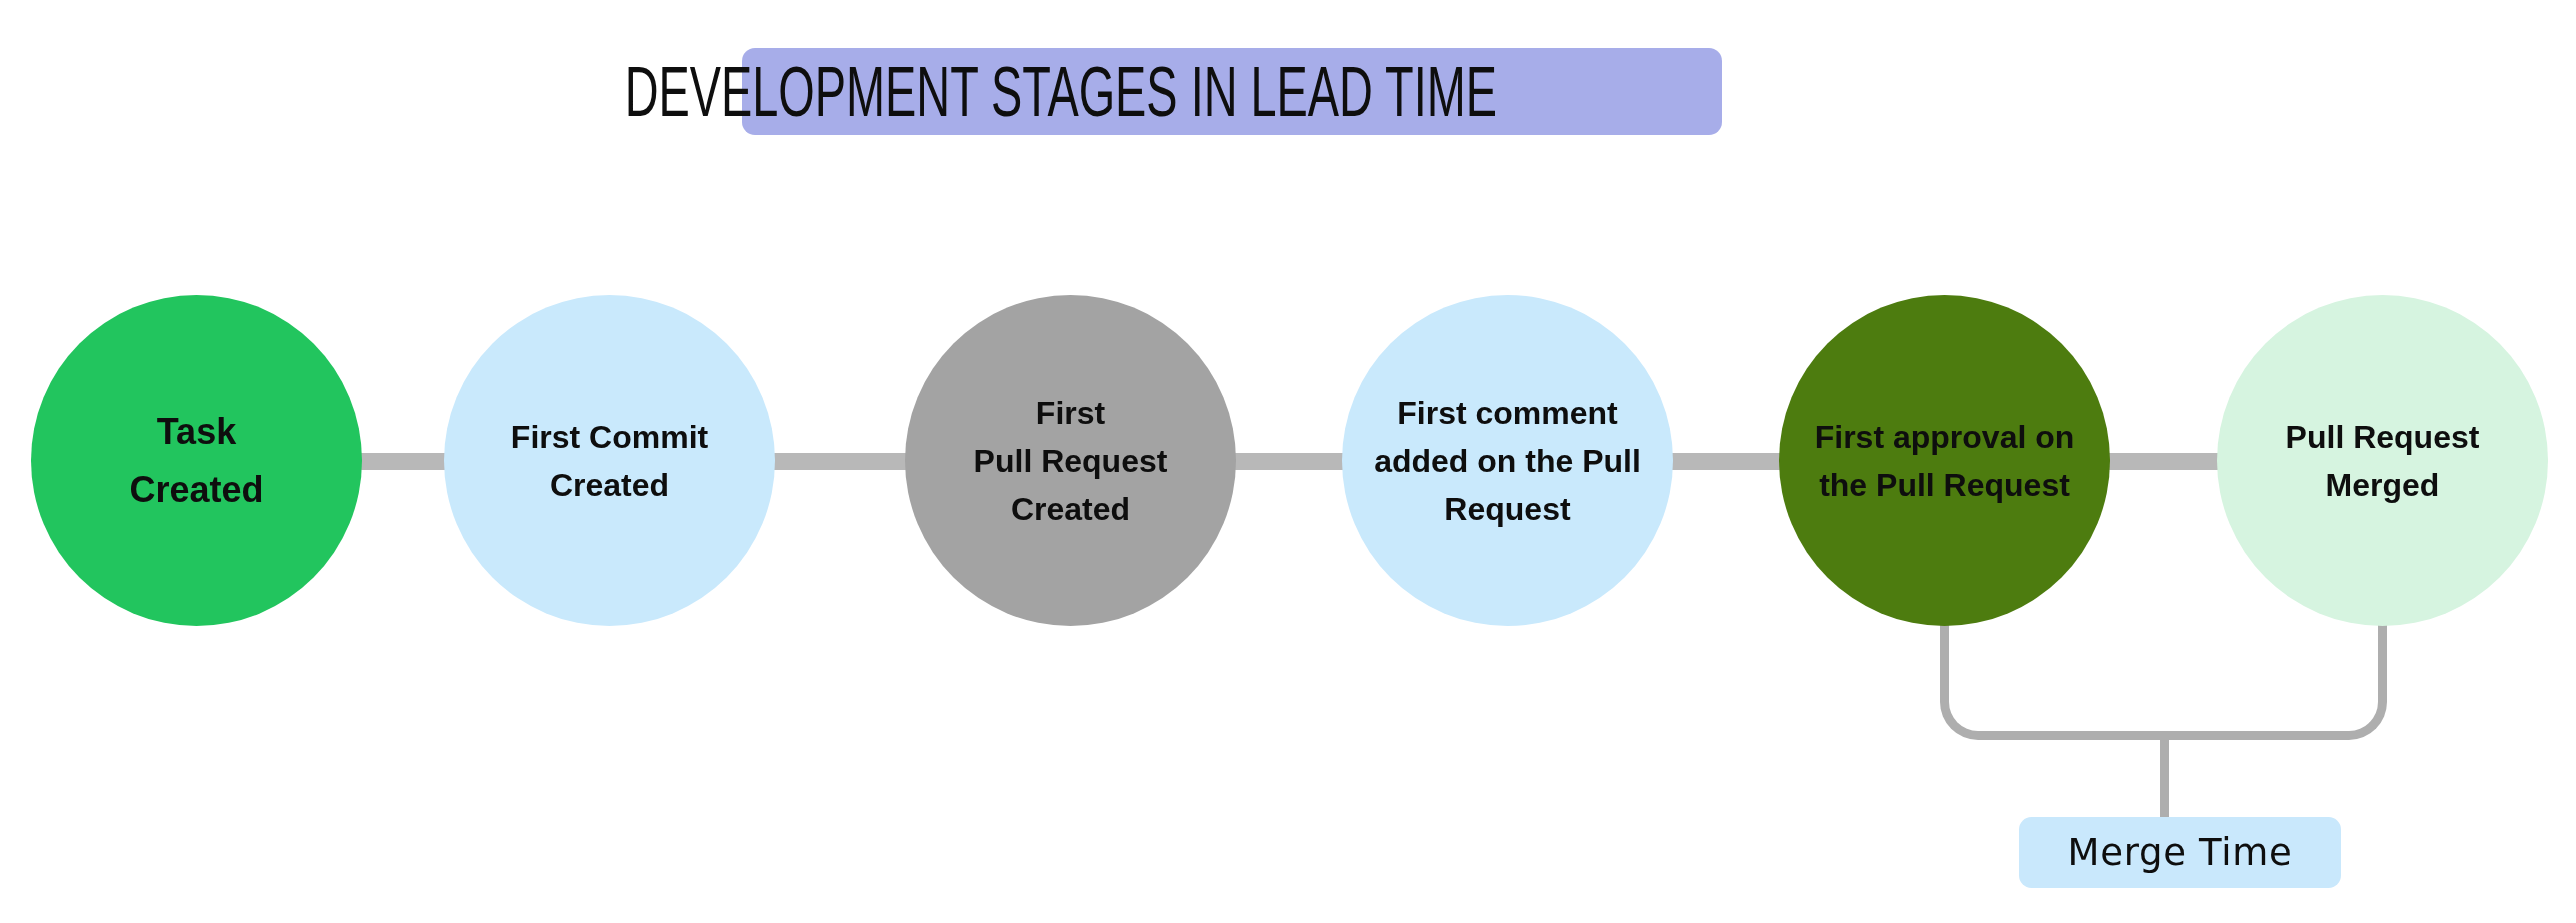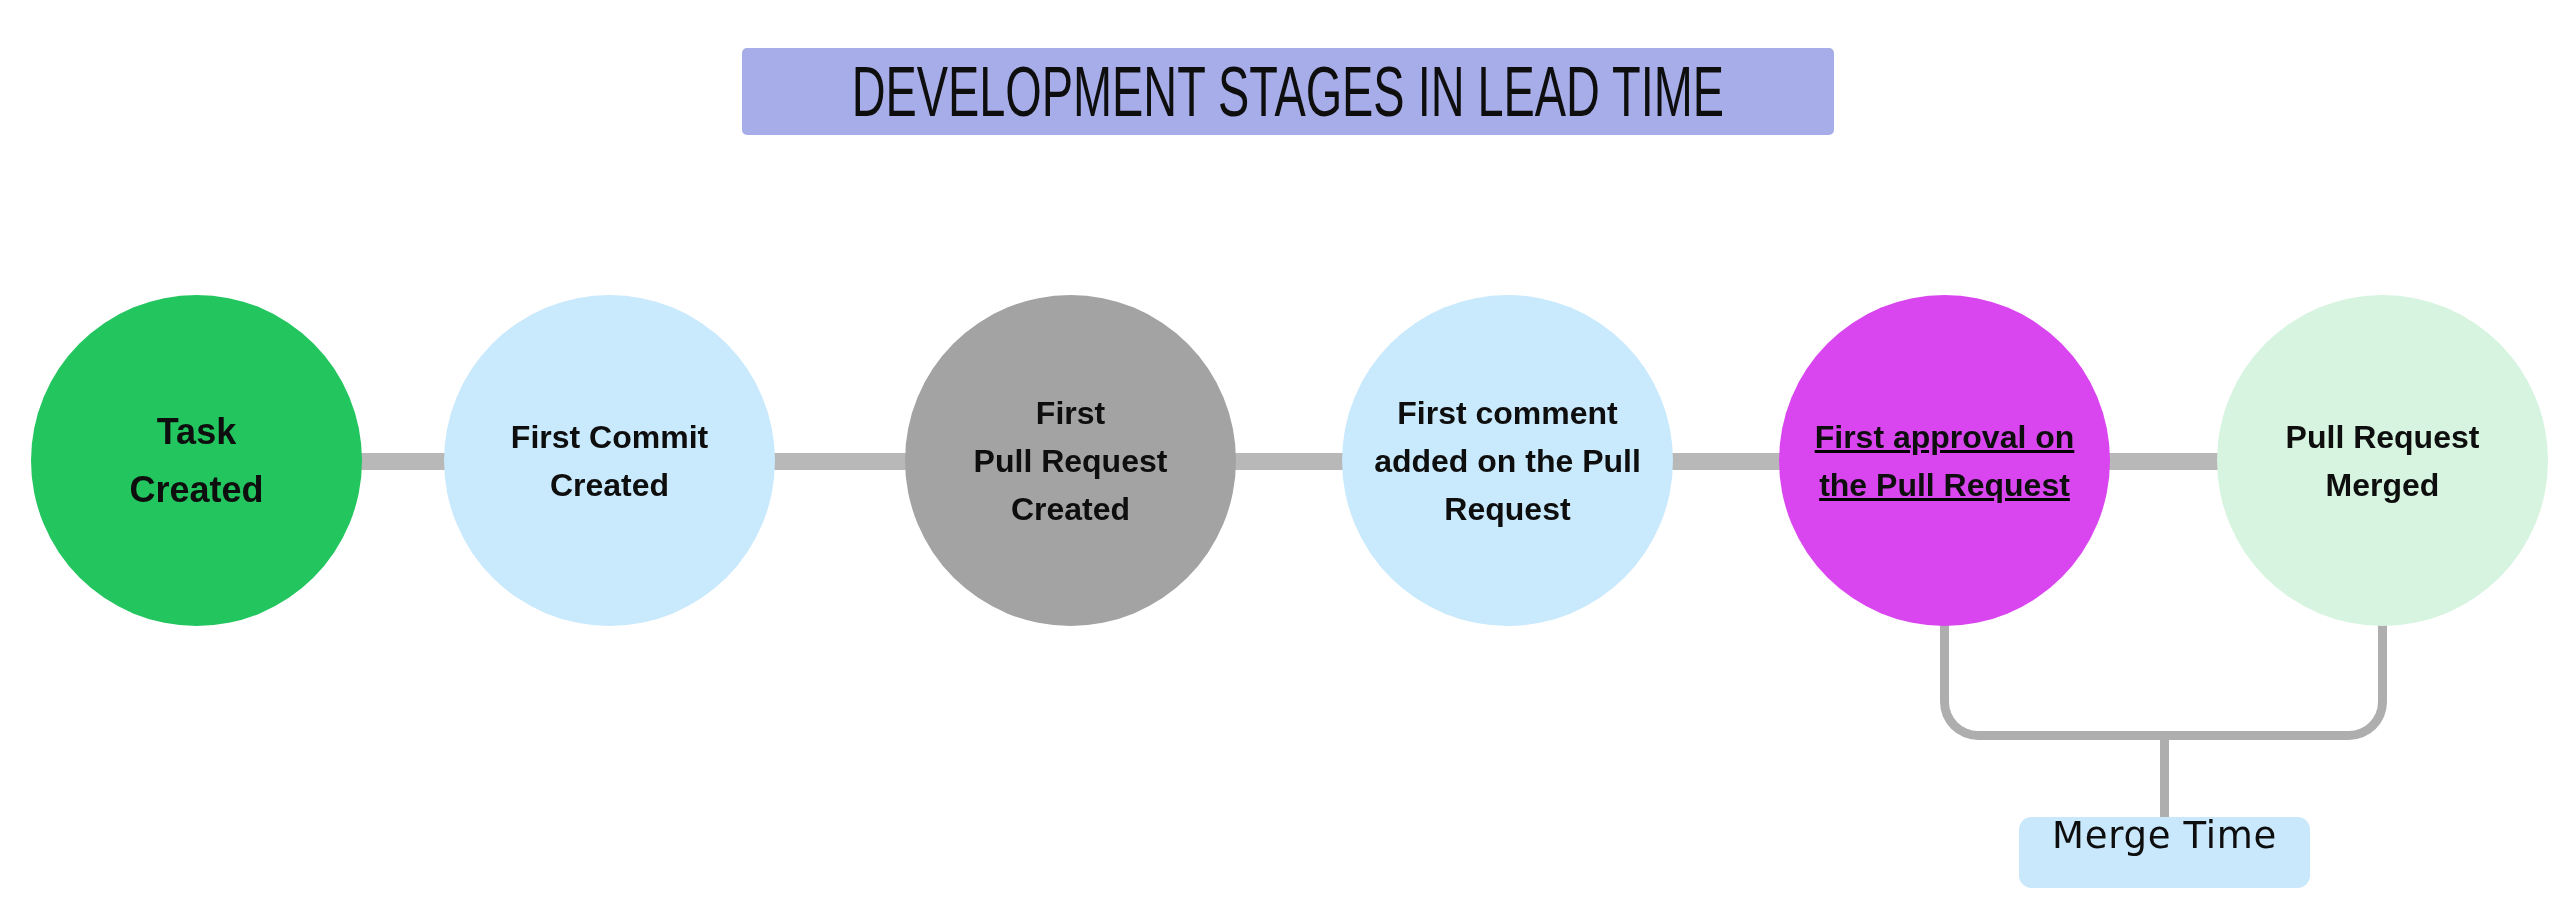--- a/index.html
+++ b/index.html
@@ -7,24 +7,24 @@
     width: 2576px; height: 923px;
     background: #ffffff;
     position: relative;
     overflow: hidden;
     font-family: "Liberation Sans", sans-serif;
   }
   #canvas { position: absolute; inset: 0; width: 2576px; height: 923px; }
 
   
   #title-box {
-    position: absolute; left: 742px; top: 48px; width: 1092px; height: 87px;
+    position: absolute; left: 742px; top: 48px; width: 980px; height: 87px;
     background: var(--title-bg, #a7ade9);
-    border-radius: 5px;
-    display: flex; align-items: center; justify-content: center;
+    border-radius: 13px;
+    display: flex; align-items: center; justify-content: flex-end;
     z-index: 3;
   }
   #title-box .title-text {
     font-size: 71px; font-weight: 400; line-height: 1;
     color: var(--ink, #0e0e0e);
     white-space: nowrap;
     transform: scaleX(0.66);
     transform-origin: 50% 50%;
   }
 
@@ -68,24 +68,24 @@
     z-index: 1;
   }
   #bracket-stem {
     position: absolute; left: 2160px; top: 732px; width: 9px; height: 86px;
     background: var(--bracket, #aeaeae);
     z-index: 1;
   }
 
   
   #merge-box {
-    position: absolute; left: 2019px; top: 817px; width: 291px; height: 71px;
+    position: absolute; left: 2019px; top: 817px; width: 322px; height: 71px;
     background: var(--merge-bg, #c9e8fc);
     border-radius: 12.4px;
-    display: flex; justify-content: center;
+    display: flex; align-items: center; justify-content: center;
     z-index: 2;
   }
   #merge-box .merge-text {
     font-family: "DejaVu Sans", sans-serif;
     font-size: 37px; font-weight: 400; line-height: 1;
     color: var(--ink, #0e0e0e);
     letter-spacing: 0.7px;
   }
 </style>
 </head>
@@ -110,21 +110,21 @@
   <div class="stage s3" style="background: #a3a3a3;">
     <span class="stage-label">First
 Pull Request
 Created</span>
   </div>
   <div class="stage s4" style="background: rgb(201, 233, 252); justify-content: center;">
     <span class="stage-label">First comment
 added on the Pull
 Request</span>
   </div>
-  <div class="stage s5" style="background: #d946ef; text-decoration: underline;">
+  <div class="stage s5" style="background: #4d7c0f;">
     <span class="stage-label">First approval on
 the Pull Request</span>
   </div>
   <div class="stage s6" style="background: rgb(214, 244, 224);">
     <span class="stage-label">Pull Request
 Merged</span>
   </div>
 
   <div id="bracket"></div>
   <div id="bracket-stem"></div>

